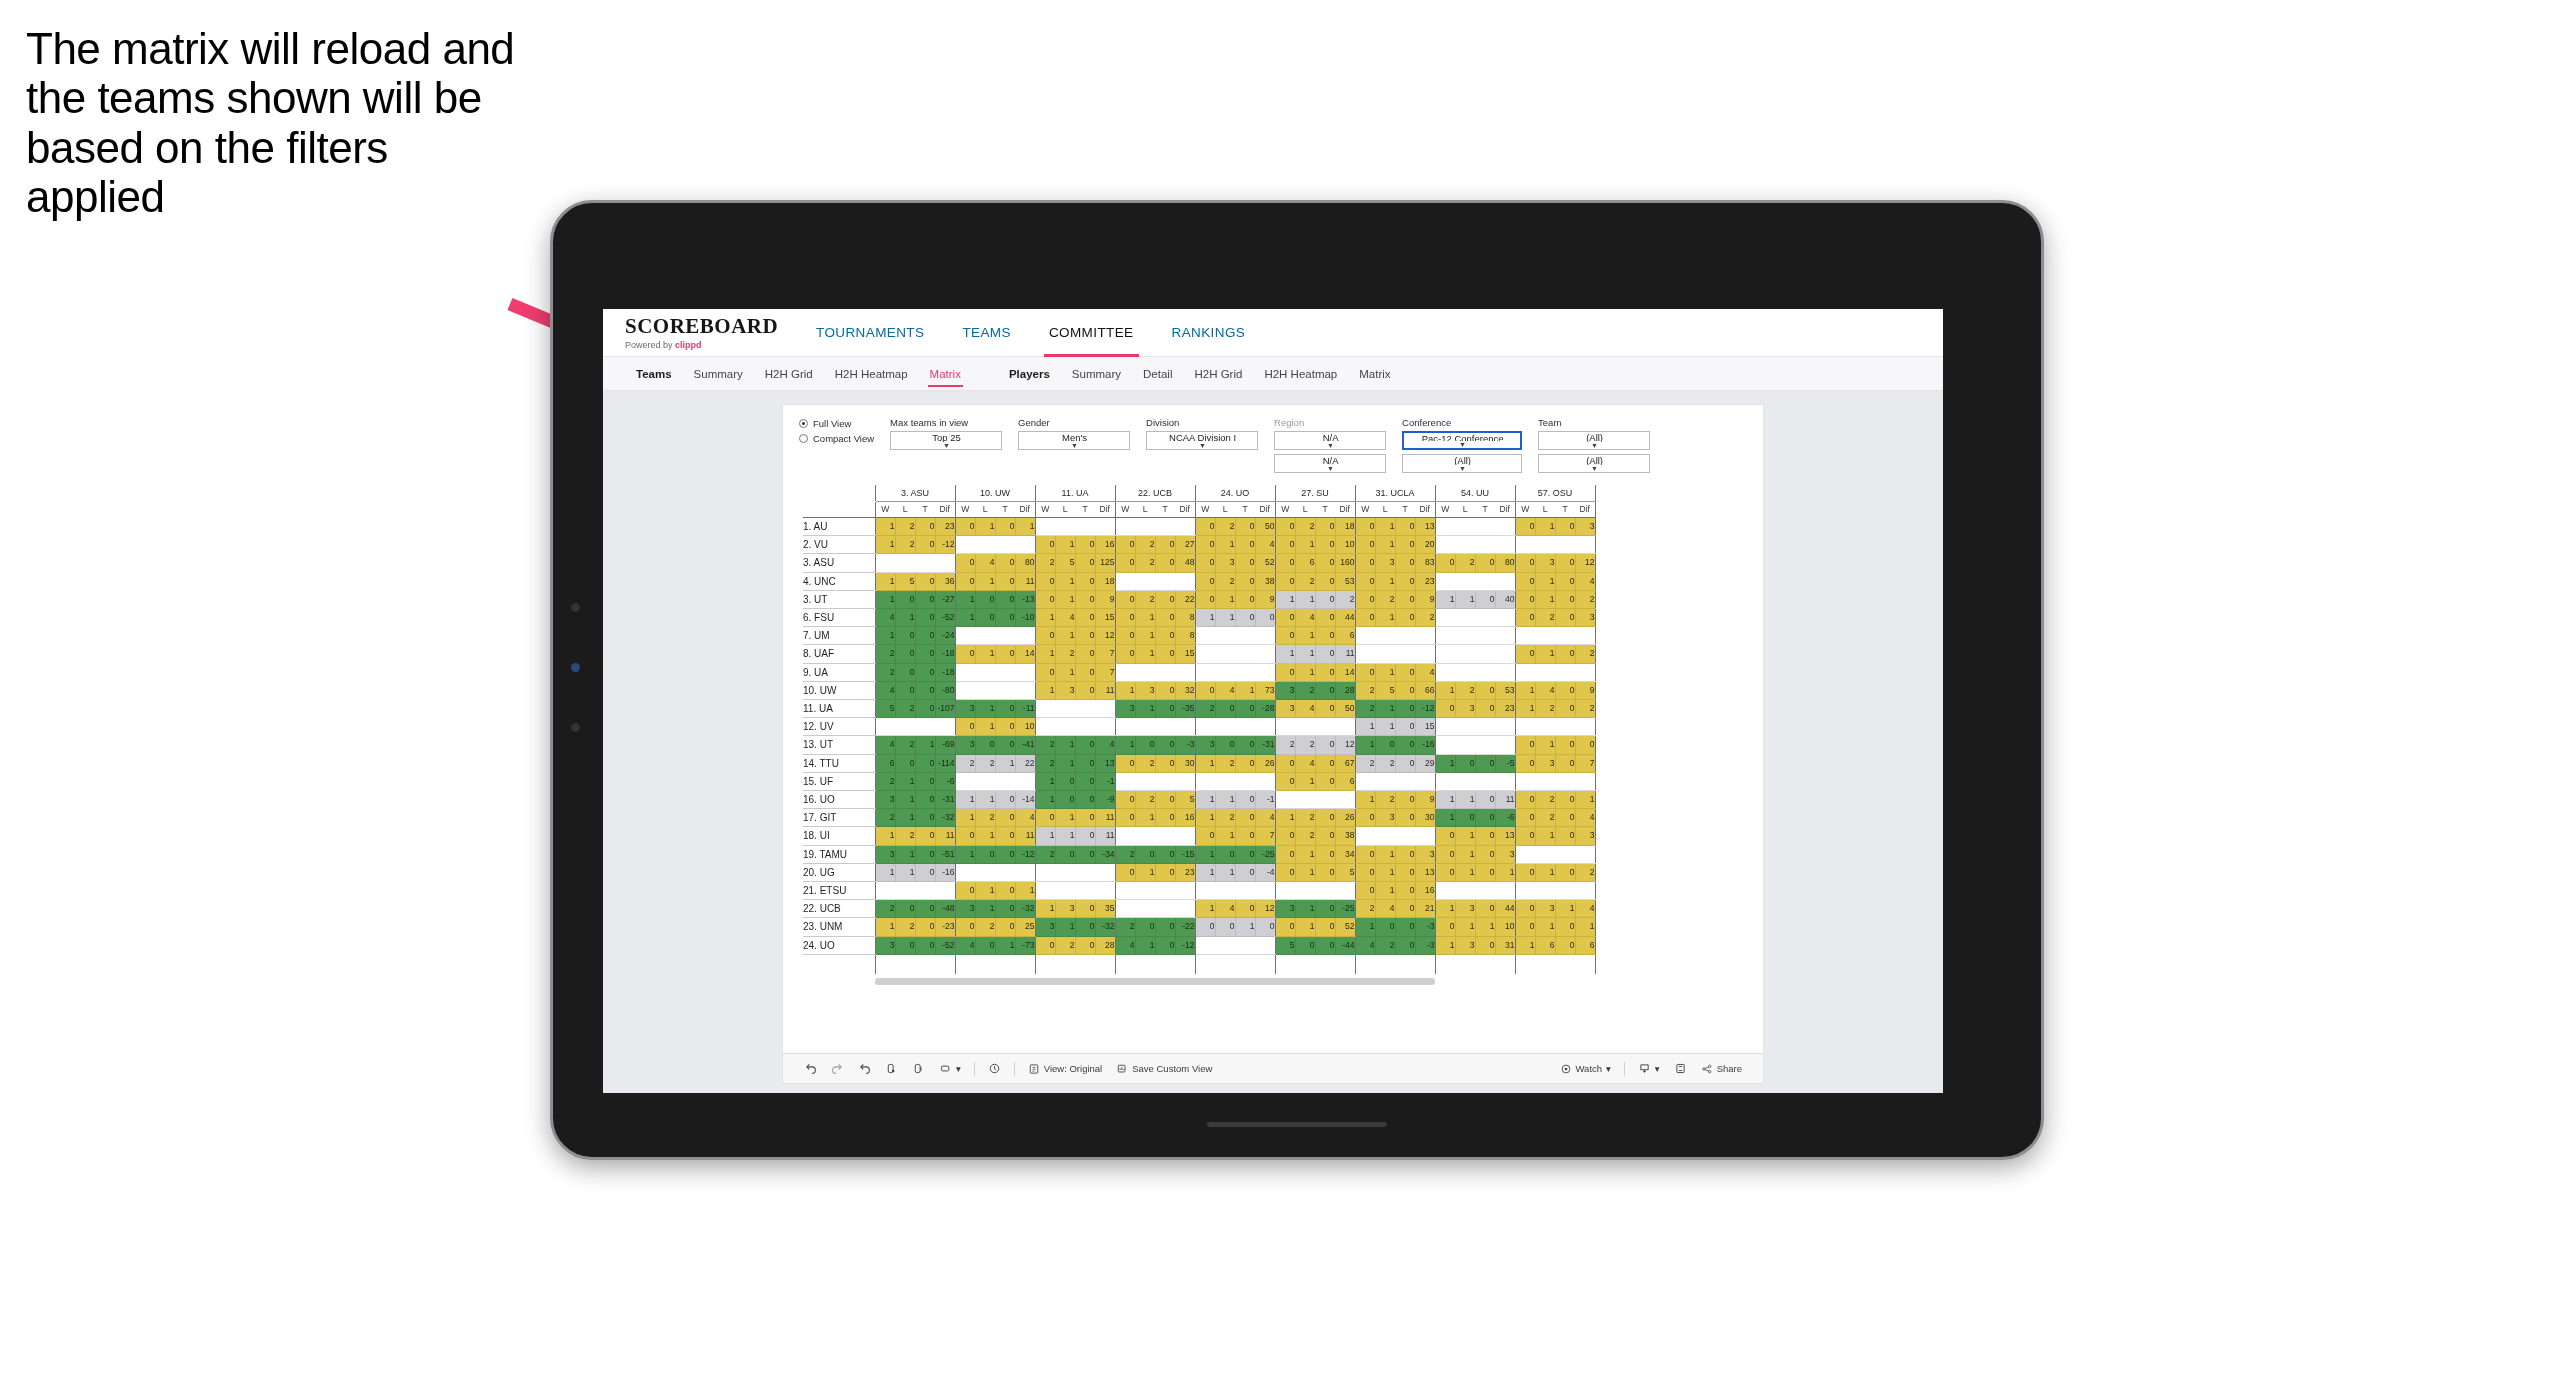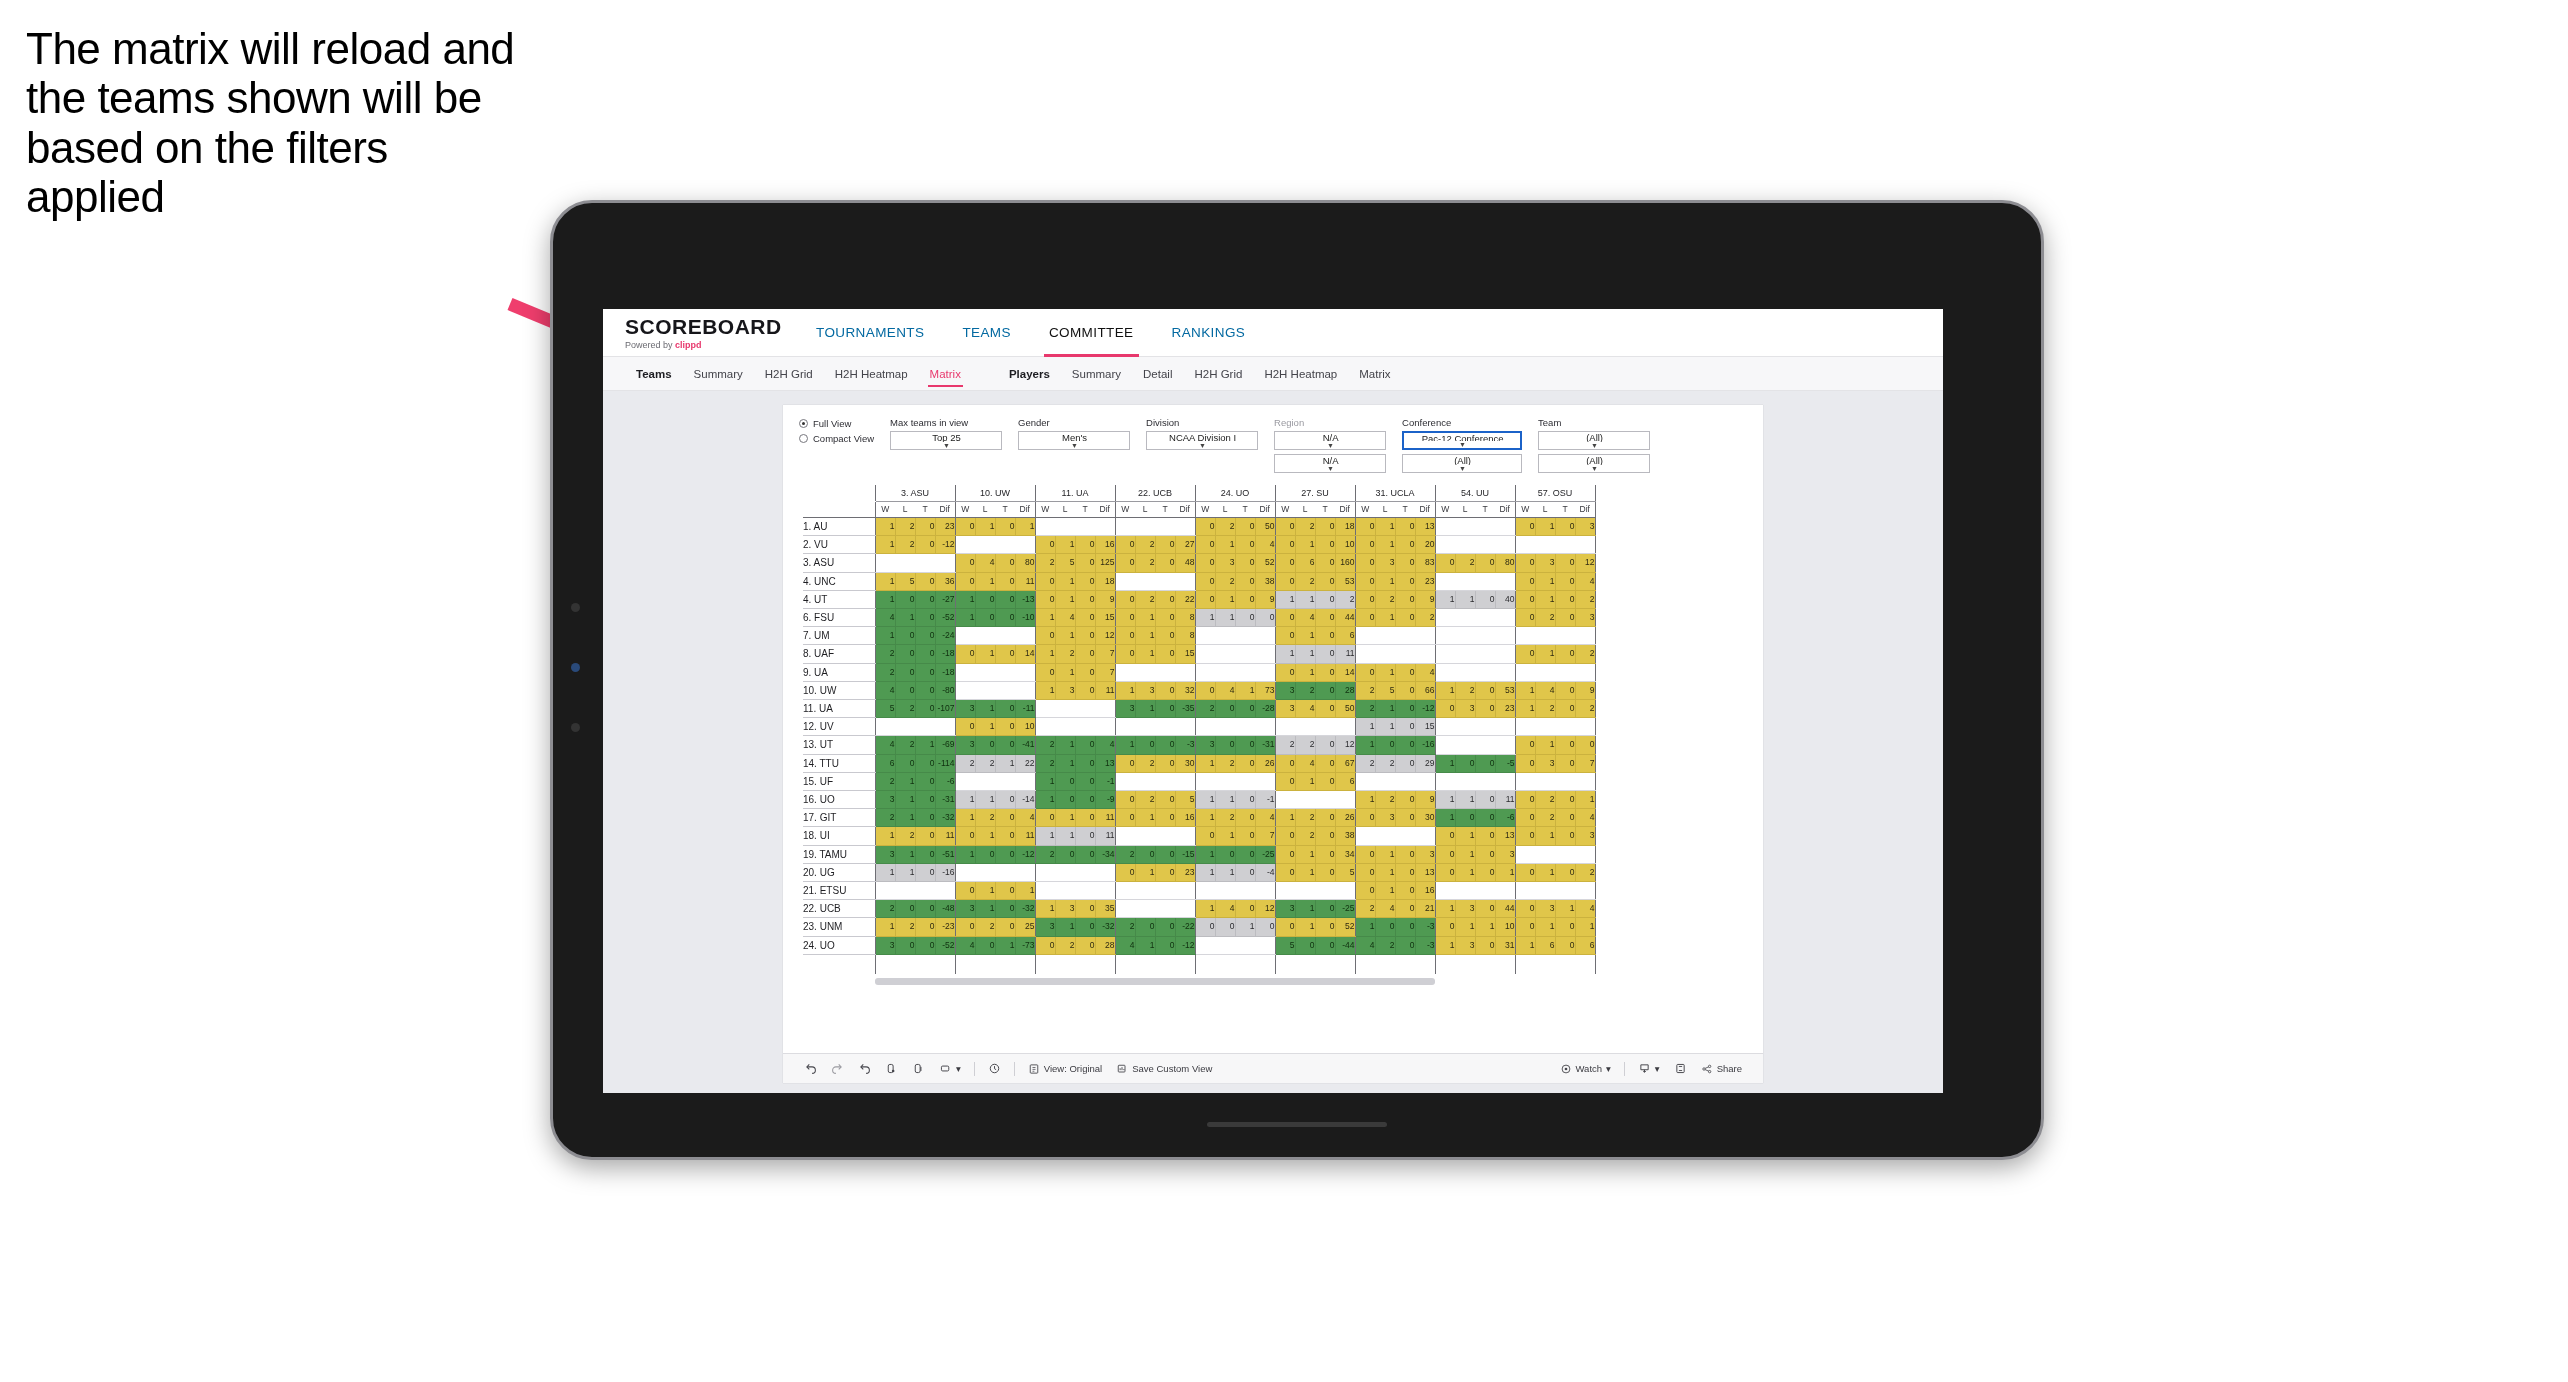--- a/index.html
+++ b/index.html
@@ -48,21 +48,21 @@
 
   
   .app-header {
     height: 48px; background:#fff;
     border-bottom:1px solid #e3e3e6;
     display:flex; align-items:center; padding:0 0 0 22px;
   }
   .brand { width:160px; }
   .brand .logo {
     font-size:21px; font-weight:bold; letter-spacing:0.5px; color:#16161a;
-    font-family:Liberation Sans, sans-serif; line-height:1;
+    font-family:Liberation Serif, serif; line-height:1;
   }
   .brand .sub { font-size:9px; color:#6b6b72; margin-top:3px; }
   .brand .sub b { color:#e8386d; font-weight:bold; }
 
   .topnav { display:flex; align-items:stretch; height:48px; margin-left:12px; }
   .topnav .item {
     display:flex; align-items:center; padding:0 19px;
     font-size:13.5px; color:#0369a1; letter-spacing:0.4px;
     position:relative; cursor:pointer;
   }
@@ -508,21 +508,21 @@
                     <td class="cell c-empty lb"></td>
                     <td class="cell c-empty"></td>
                     <td class="cell c-empty"></td>
                     <td class="cell c-empty rb"></td>
                     <td class="cell c-yellow lb">0</td>
                     <td class="cell c-yellow">1</td>
                     <td class="cell c-yellow">0</td>
                     <td class="cell c-yellow rb">4</td>
                   </tr>
                   <tr>
-                    <td class="rowlabel">4. UT</td>
+                    <td class="rowlabel">3. UT</td>
                     <td class="cell c-green lb">1</td>
                     <td class="cell c-green">0</td>
                     <td class="cell c-green">0</td>
                     <td class="cell c-green rb">-27</td>
                     <td class="cell c-green lb">1</td>
                     <td class="cell c-green">0</td>
                     <td class="cell c-green">0</td>
                     <td class="cell c-green rb">-13</td>
                     <td class="cell c-yellow lb">0</td>
                     <td class="cell c-yellow">1</td>

